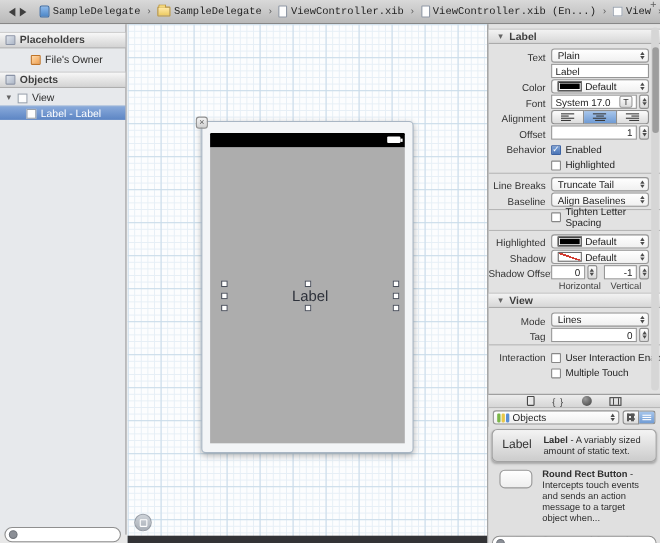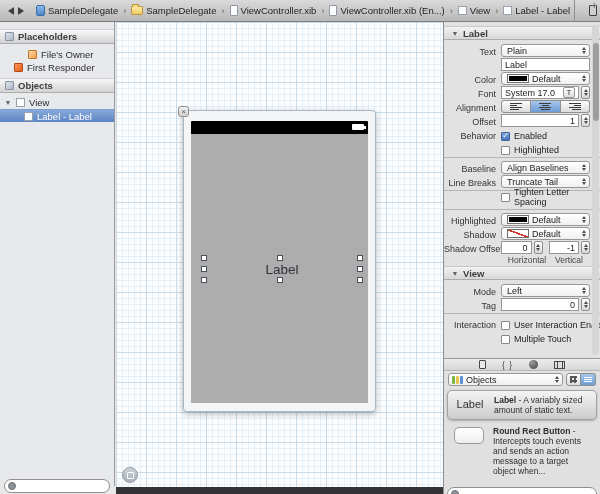--- a/index.html
+++ b/index.html
@@ -4,21 +4,21 @@
 <style>
   * { box-sizing: border-box; margin:0; padding:0; }
   html,body { width:600px; height:494px; overflow:hidden; }
   body { font-family:"Liberation Sans", sans-serif; font-size:9px; color:#222;
          background:#e8e8e8; position:relative; }
 
   
   .toolbar { position:absolute; left:0; top:0; width:600px; height:22px;
     background:linear-gradient(#d9d9d9,#b9b9b9);
     border-bottom:1px solid #7d7d7d;
-    display:flex; align-items:center; padding:0 4px; gap:4px; }
+    display:flex; align-items:center; padding:0 4px; gap:4px;font-family:Liberation Mono, monospace; }
   .i-dots { width:11px; height:9px;
     background-image:radial-gradient(#3c3c3c 1px, transparent 1.1px);
     background-size:3px 3px; }
   .nav-arrow { width:0; height:0; border-top:4px solid transparent; border-bottom:4px solid transparent; }
   .nav-back { border-right:6px solid #3f3f3f; }
   .nav-fwd  { border-left:6px solid #3f3f3f; }
   .tb-sep { width:1px; height:14px; background:#8e8e8e; margin:0 2px; }
   .crumb { display:flex; align-items:center; gap:3px; white-space:nowrap; font-size:9.5px; color:#1f1f1f; }
   .crumb-sep { color:#5a5a5a; font-size:9px; padding:0 1px; }
   .i-appfile { width:9px; height:11px; background:linear-gradient(#8cb9ec,#4d87c7); border:1px solid #3a6ca8; border-radius:2px; }
@@ -216,24 +216,20 @@
   <div style="height:7px"></div>
   <div class="sb-header">
     <span class="i-cube cube-gray"></span>
     <span>Placeholders</span>
   </div>
   <div style="height:4px"></div>
   <div class="sb-row" style="padding-left:28px">
     <span class="i-cube cube-owner"></span>
     <span>File's Owner</span>
   </div>
-  <div class="sb-row" style="padding-left:14px">
-    <span class="i-cube cube-resp"></span>
-    <span>First Responder</span>
-  </div>
   <div style="height:4px"></div>
   <div class="sb-header">
     <span class="i-cube cube-gray"></span>
     <span>Objects</span>
   </div>
   <div style="height:3px"></div>
   <div class="sb-row" style="padding-left:4px">
     <span class="disc">▼</span>
     <span class="i-sq"></span>
     <span>View</span>
@@ -387,36 +383,36 @@
       <span class="rlabel"></span>
       <span class="rctl">
         <span class="cb"></span>
         <span>Highlighted</span>
       </span>
     </div>
 
     <div class="hr"></div>
 
     <div class="row">
+      <span class="rlabel">Line Breaks</span>
+      <span class="rctl">
+          <span class="popup">
+        <span>Truncate Tail</span>
+        <span class="dbl">
+              <i class="tri-u"></i>
+              <i class="tri-d"></i>
+            </span>
+      </span>
+        </span>
+    </div>
+    <div class="row">
       <span class="rlabel">Baseline</span>
       <span class="rctl">
           <span class="popup">
         <span>Align Baselines</span>
-        <span class="dbl">
-              <i class="tri-u"></i>
-              <i class="tri-d"></i>
-            </span>
-      </span>
-        </span>
-    </div>
-    <div class="row">
-      <span class="rlabel">Line Breaks</span>
-      <span class="rctl">
-          <span class="popup">
-        <span>Truncate Tail</span>
         <span class="dbl">
               <i class="tri-u"></i>
               <i class="tri-d"></i>
             </span>
       </span>
         </span>
     </div>
 
     <div class="hr"></div>
 
@@ -488,21 +484,21 @@
     <div class="sec-header">
       <span class="disc">▼</span>
       <span>View</span>
     </div>
     <div style="height:3px"></div>
 
     <div class="row">
       <span class="rlabel">Mode</span>
       <span class="rctl">
           <span class="popup">
-        <span>Left</span>
+        <span>Lines</span>
         <span class="dbl">
               <i class="tri-u"></i>
               <i class="tri-d"></i>
             </span>
       </span>
         </span>
     </div>
     <div class="row">
       <span class="rlabel">Tag</span>
       <span class="rctl">

